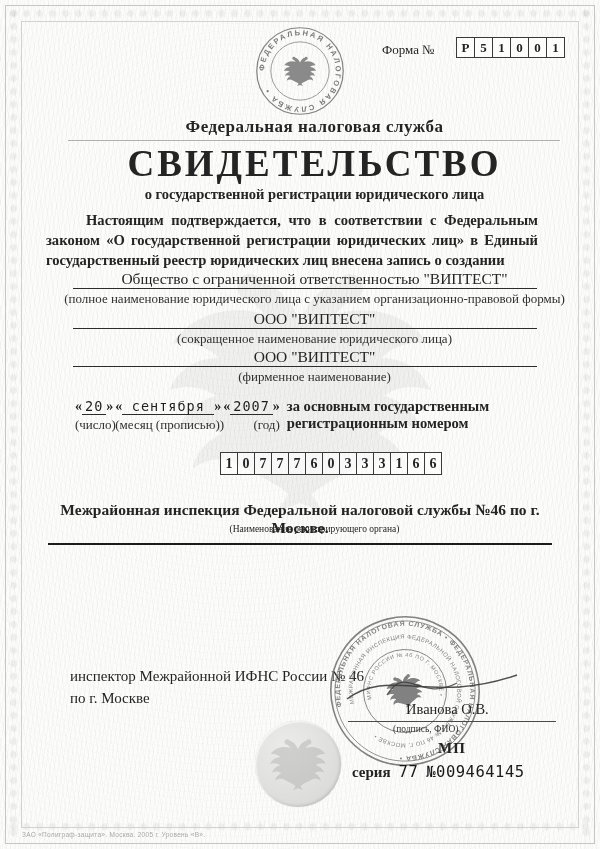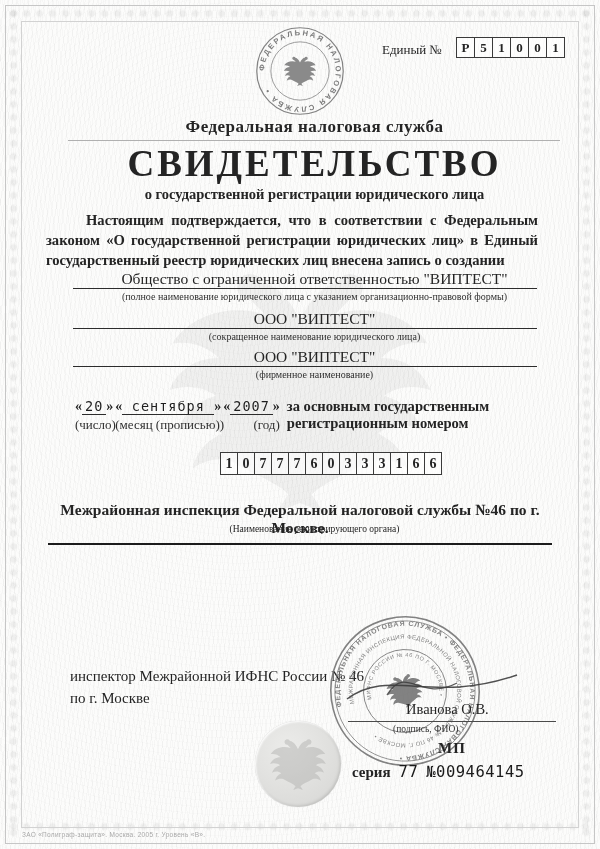--- a/index.html
+++ b/index.html
@@ -40,21 +40,21 @@
   .doc-title{top:142px;font-size:37px;font-weight:bold;letter-spacing:3px;}
   .doc-subtitle{top:186px;font-size:14.5px;font-weight:bold;}
 
   
   .intro{top:210px;left:46px;width:492px;font-size:14.6px;font-weight:bold;
          line-height:1.38;text-align:justify;text-indent:40px;}
 
   
   .field-value{font-size:15.5px;}
   .field-line{border-top:1.6px solid #2c2c2c;height:0;}
-  .field-caption{font-size:10px;color:#2f2f2f;}
+  .field-caption{font-size:13px;color:#2f2f2f;}
 
   
   .date-row{top:398px;left:75px;display:flex;align-items:baseline;}
   .date-item{display:inline-flex;align-items:baseline;position:relative;}
   .q{font-size:14px;font-weight:bold;}
   .dval{font-family:"DejaVu Sans Mono", monospace;font-size:13.5px;letter-spacing:1px;
         border-bottom:1.4px solid #2c2c2c;padding:0 3px;color:#1e1e1e;}
   .dcap{position:absolute;top:19px;left:0;right:0;text-align:right;font-size:13px;color:#2f2f2f;white-space:nowrap;}
   .date-tail{font-size:14.6px;font-weight:bold;margin-left:7px;}
 
@@ -126,21 +126,21 @@
       <path id="ring1" d="M 50,50 m -38,0 a 38,38 0 1,1 76,0 a 38,38 0 1,1 -76,0"></path>
     </defs>
     <circle cx="50" cy="50" r="46" fill="none" stroke="#828282" stroke-width="1.3"></circle>
     <circle cx="50" cy="50" r="31" fill="none" stroke="#8a8a8a" stroke-width="0.9"></circle>
     <text font-size="8" font-weight="bold" letter-spacing="2.1" fill="#7b7b7b" font-family="Liberation Sans, sans-serif">
       <textPath href="#ring1">ФЕДЕРАЛЬНАЯ НАЛОГОВАЯ СЛУЖБА •</textPath>
     </text>
     <use href="#eagle" x="31" y="31" width="38" height="38" fill="#8a8a8a"></use>
   </svg>
 
-  <div class="abs form-label">Единый №</div>
+  <div class="abs form-label">Форма №</div>
   <div class="abs form-boxes cellrow">
     <div class="cell">Р</div>
     <div class="cell">5</div>
     <div class="cell">1</div>
     <div class="cell">0</div>
     <div class="cell">0</div>
     <div class="cell">1</div>
   </div>
 
   <div class="abs center agency">Федеральная налоговая служба</div>

